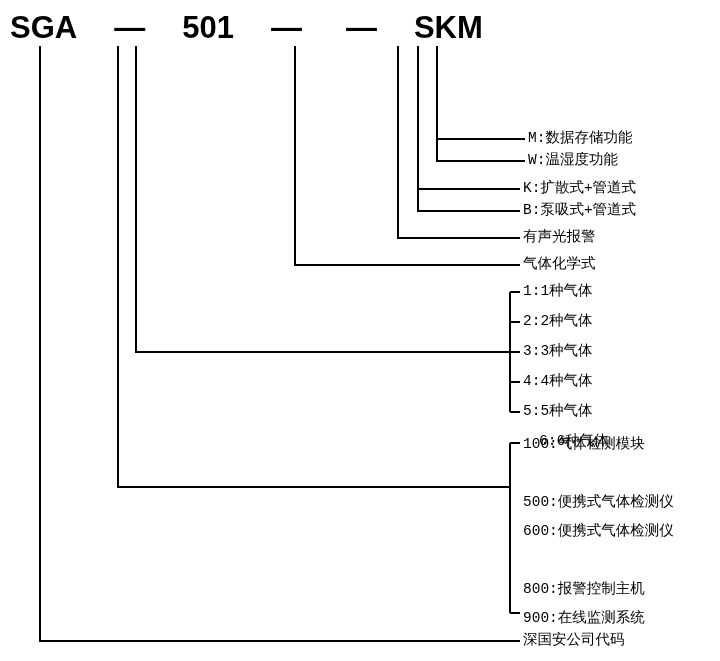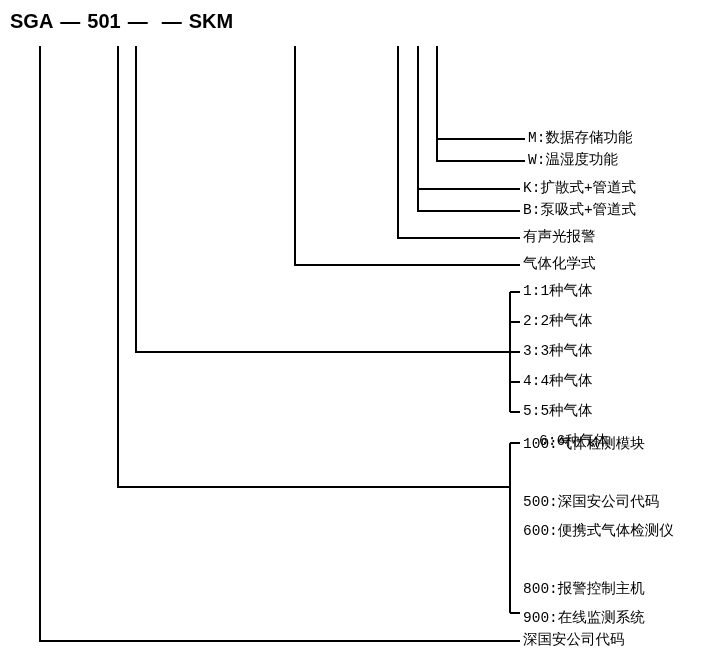--- a/index.html
+++ b/index.html
@@ -17,24 +17,25 @@
     overflow: hidden;
   }
   
   .code-row {
     position: absolute;
     top: 10px;
     left: 10px;
     display: flex;
     align-items: baseline;
     font-family: "Liberation Sans", sans-serif;
-    font-size: 20px;
+    font-size: 31px;
     font-weight: bold;
     letter-spacing: 0px;
     white-space: nowrap;
+    gap: 30px;
   }
   .code-seg { display: inline-block; }
   .code-dash {
     display: inline-block;
     padding: 0 7px;
   }
   
   svg.lines {
     position: absolute;
     left: 0;
@@ -115,20 +116,20 @@
   <div class="lbl cjk" style="left:523px; top:257px;">气体化学式</div>
 
   <div class="lbl cjk" style="left:523px; top:284px;">1:1种气体</div>
   <div class="lbl cjk" style="left:523px; top:314px;">2:2种气体</div>
   <div class="lbl cjk" style="left:523px; top:344px;">3:3种气体</div>
   <div class="lbl cjk" style="left:523px; top:374px;">4:4种气体</div>
   <div class="lbl cjk" style="left:523px; top:404px;">5:5种气体</div>
   <div class="lbl cjk" style="left:523px; top:434px;margin-left:16px;">6:6种气体</div>
 
   <div class="lbl cjk" style="left: 523px; top: 437px;">100:气体检测模块</div>
-  <div class="lbl cjk" style="left: 523px; top: 495px;">500:深国安公司代码</div>
+  <div class="lbl cjk" style="left: 523px; top: 495px;">500:便携式气体检测仪</div>
   <div class="lbl cjk" style="left: 523px; top: 524px;">600:便携式气体检测仪</div>
   <div class="lbl cjk" style="left: 523px; top: 582px;">800:报警控制主机</div>
   <div class="lbl cjk" style="left: 523px; top: 611px;">900:在线监测系统</div>
 
   <div class="lbl cjk" style="left:523px; top:633px;">深国安公司代码</div>
 
 </div>
 
 </body></html>

